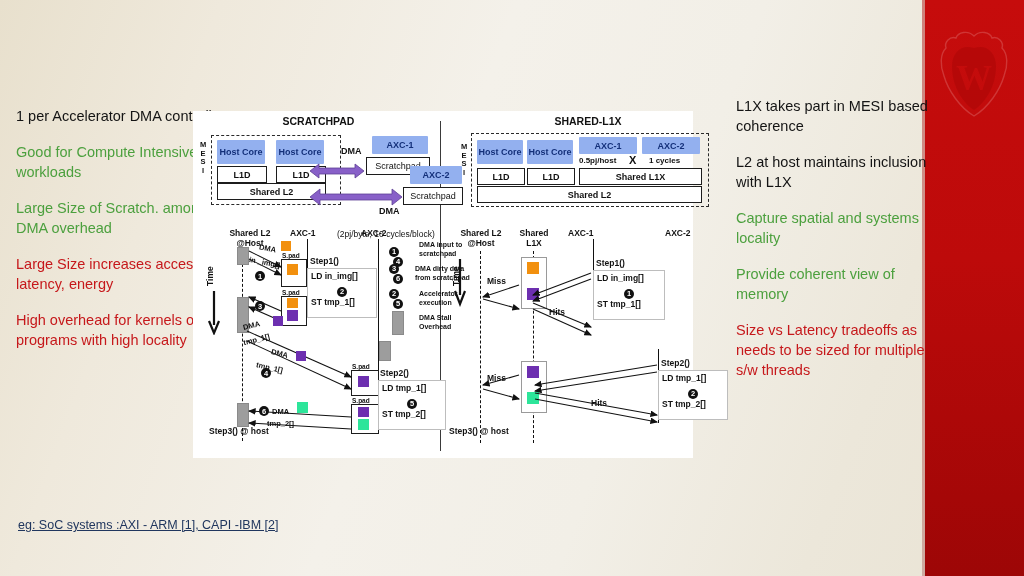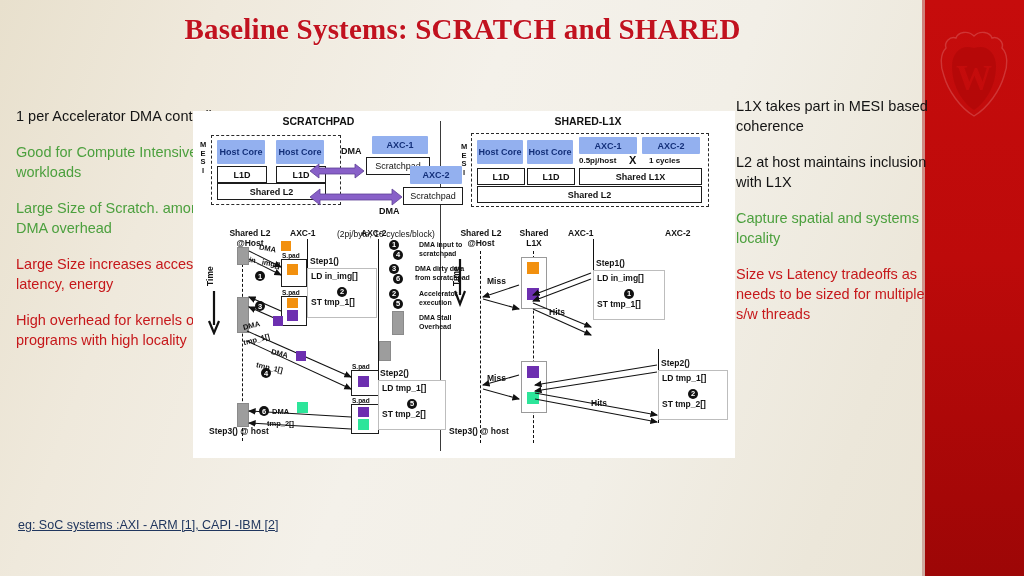--- a/index.html
+++ b/index.html
@@ -42,21 +42,21 @@
   .rcol{left:736px;top:96px;width:200px;}
   .t-black{color:#141414;}
   .t-green{color:#4ca03e;}
   .t-red{color:#c6181b;}
   .cite{
     position:absolute;left:18px;top:518px;
     font-size:12.5px;color:#20365e;text-decoration:underline;
   }
   
   .panel{
-    position:absolute;left:193px;top:111px;width:542px;height:347px;
+    position:absolute;left:193px;top:111px;width:500px;height:347px;
     background:#ffffff;
   }
   .panel .divider{
     position:absolute;left:247px;top:10px;width:1px;height:330px;background:#3a3a3a;
   }
   .fig{position:absolute;font-size:8px;color:#111;}
   .fhead{
     position:absolute;font-weight:bold;font-size:10.5px;color:#111;text-align:center;
   }
   
@@ -106,21 +106,20 @@
   .stepf{position:absolute;font-size:8.5px;font-weight:bold;color:#111;line-height:10px;}
   .dmaword{position:absolute;font-size:7.5px;font-weight:bold;color:#111;}
   .missw{position:absolute;font-size:8.5px;font-weight:bold;color:#111;}
   .l1xbox{position:absolute;background:#fff;border:1.5px solid #9a9a9a;}
 </style>
 </head>
 <body>
 
 <div id="slide">
 
-  <div class="title">Baseline Systems: SCRATCH and SHARED</div>
 
   <div class="redband-edge"></div>
   <div class="redband">
     <svg class="crest" viewBox="0 0 84 92">
       <path d="M42 8 C36 2 26 4 24 10 C18 8 12 14 14 20 C8 26 8 38 12 48 C16 62 28 80 42 88 C56 80 68 62 72 48 C76 38 76 26 70 20 C72 14 66 8 60 10 C58 4 48 2 42 8 Z" fill="none" stroke="#f3b8b8" stroke-width="1.4" opacity=".8"></path>
       <path d="M42 20 C30 16 20 24 20 38 C20 58 30 74 42 82 C54 74 64 58 64 38 C64 24 54 16 42 20 Z" fill="#8e0000" opacity=".85"></path>
       <text x="42" y="62" text-anchor="middle" font-family="Liberation Serif, serif" font-size="36" font-weight="bold" fill="#c80d0d">W</text>
     </svg>
   </div>
 
@@ -129,20 +128,21 @@
     <p class="t-green">Good for Compute Intensive workloads</p>
     <p class="t-green">Large Size of Scratch. amortizes DMA overhead</p>
     <p class="t-red">Large Size increases access latency, energy</p>
     <p class="t-red">High overhead for kernels of seq. programs with high locality</p>
   </div>
 
   <div class="col rcol">
     <p class="t-black">L1X takes part in MESI based coherence</p>
     <p class="t-black">L2 at host maintains inclusion with L1X</p>
     <p class="t-green">Capture spatial and systems locality</p>
+    <p class="t-green">Provide coherent view of memory</p>
     <p class="t-red">Size vs Latency tradeoffs as  needs to be sized for multiple s/w threads</p>
   </div>
 
   <div class="cite">eg: SoC systems :AXI - ARM [1], CAPI -IBM [2]</div>
 
   <div class="panel">
     <div class="divider"></div>
 
     <div class="fhead" style="left:18px;top:4px;width:215px;">SCRATCHPAD</div>
 
@@ -279,21 +279,21 @@
     <div class="code" style="left:185px;top:269px;width:60px;height:46px;">
       <div>LD tmp_1[]</div>
       <div style="text-align:center;">
         <span class="num" style="position:relative;display:inline-flex;left:0;top:2px;">5</span>
       </div>
       <div>ST tmp_2[]</div>
     </div>
 
     <div class="stepf" style="left:16px;top:315px;width:62px;">Step3() @ host</div>
 
-    <div class="legrow" style="left:196px;top:129px;width:10px;text-align:center;">
+    <div class="legrow" style="left:196px;top:136px;width:10px;text-align:center;">
       <span class="num" style="position:relative;display:inline-flex;left:0;top:0;">1</span>
       <span class="num" style="position:relative;display:inline-flex;left:4px;top:0;">4</span>
     </div>
     <div class="legrow" style="left:226px;top:130px;width:58px;">DMA input to scratchpad</div>
 
     <div class="legrow" style="left:196px;top:153px;width:10px;">
       <span class="num" style="position:relative;display:inline-flex;left:0;top:0;">3</span>
       <span class="num" style="position:relative;display:inline-flex;left:4px;top:0;">6</span>
     </div>
     <div class="legrow" style="left:222px;top:154px;width:64px;">DMA dirty data from scratchpad</div>

